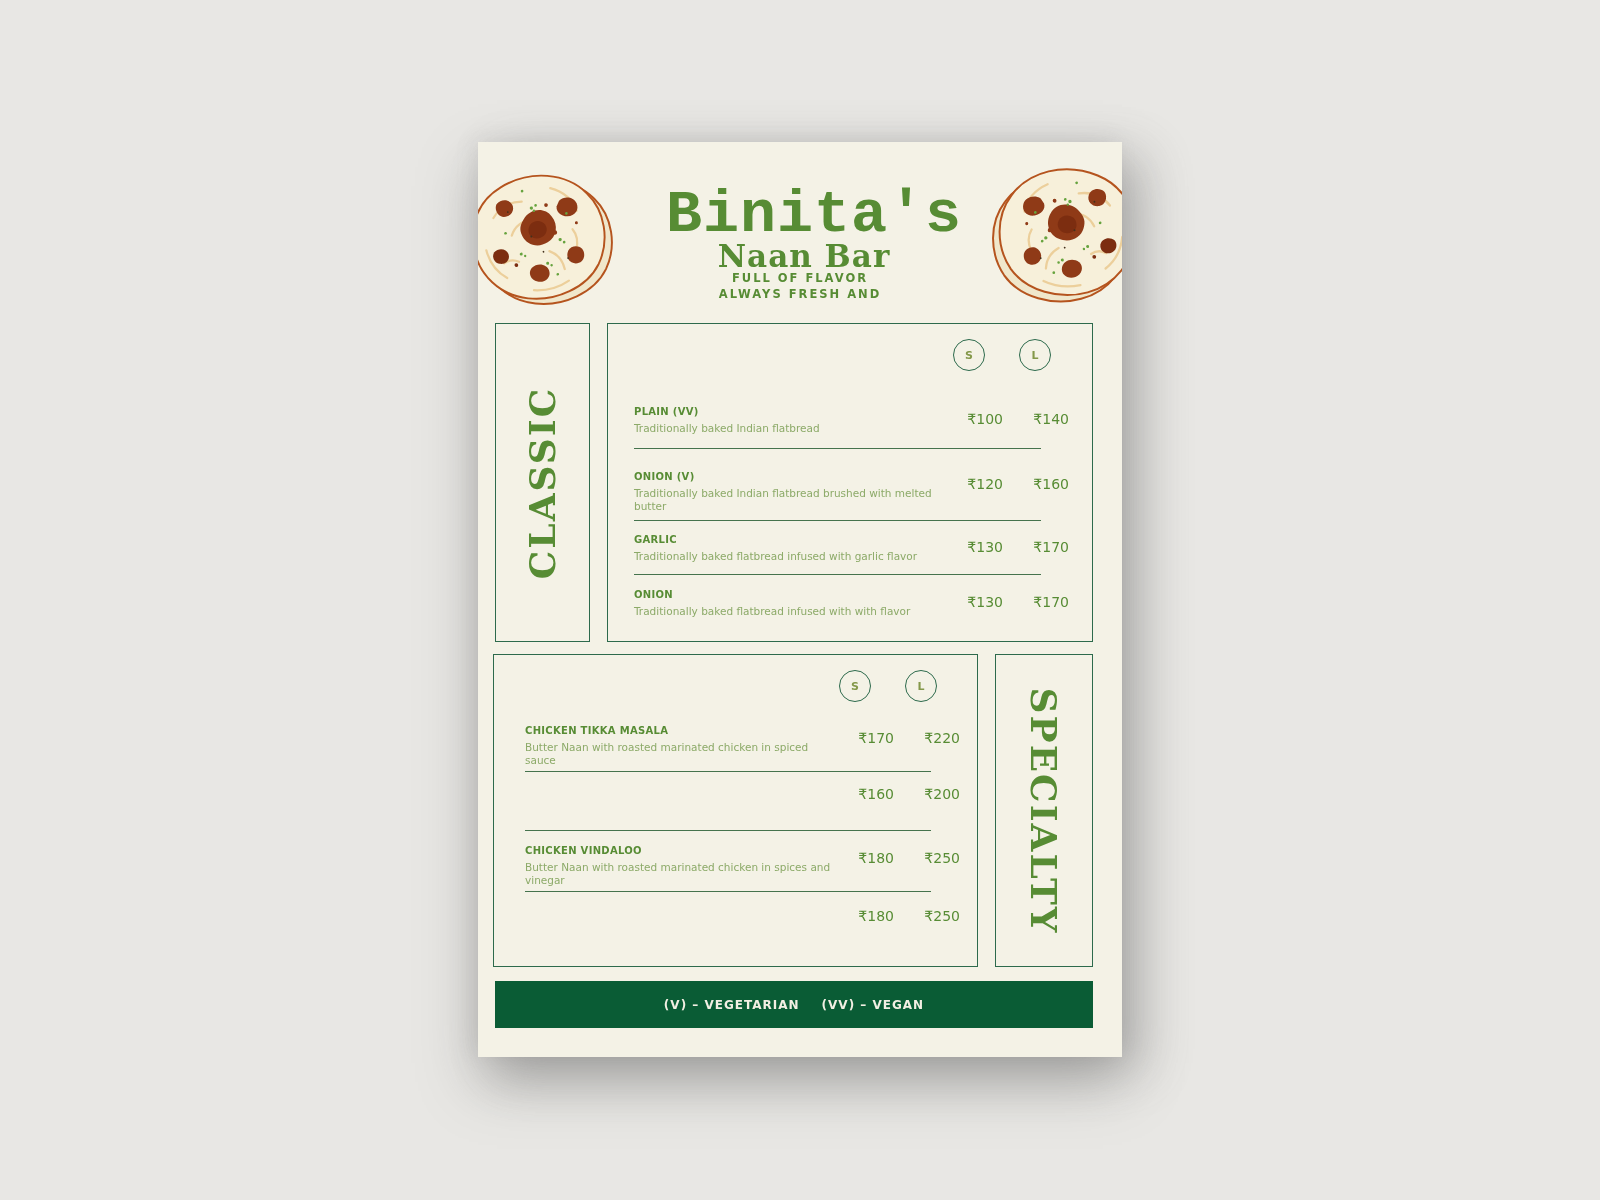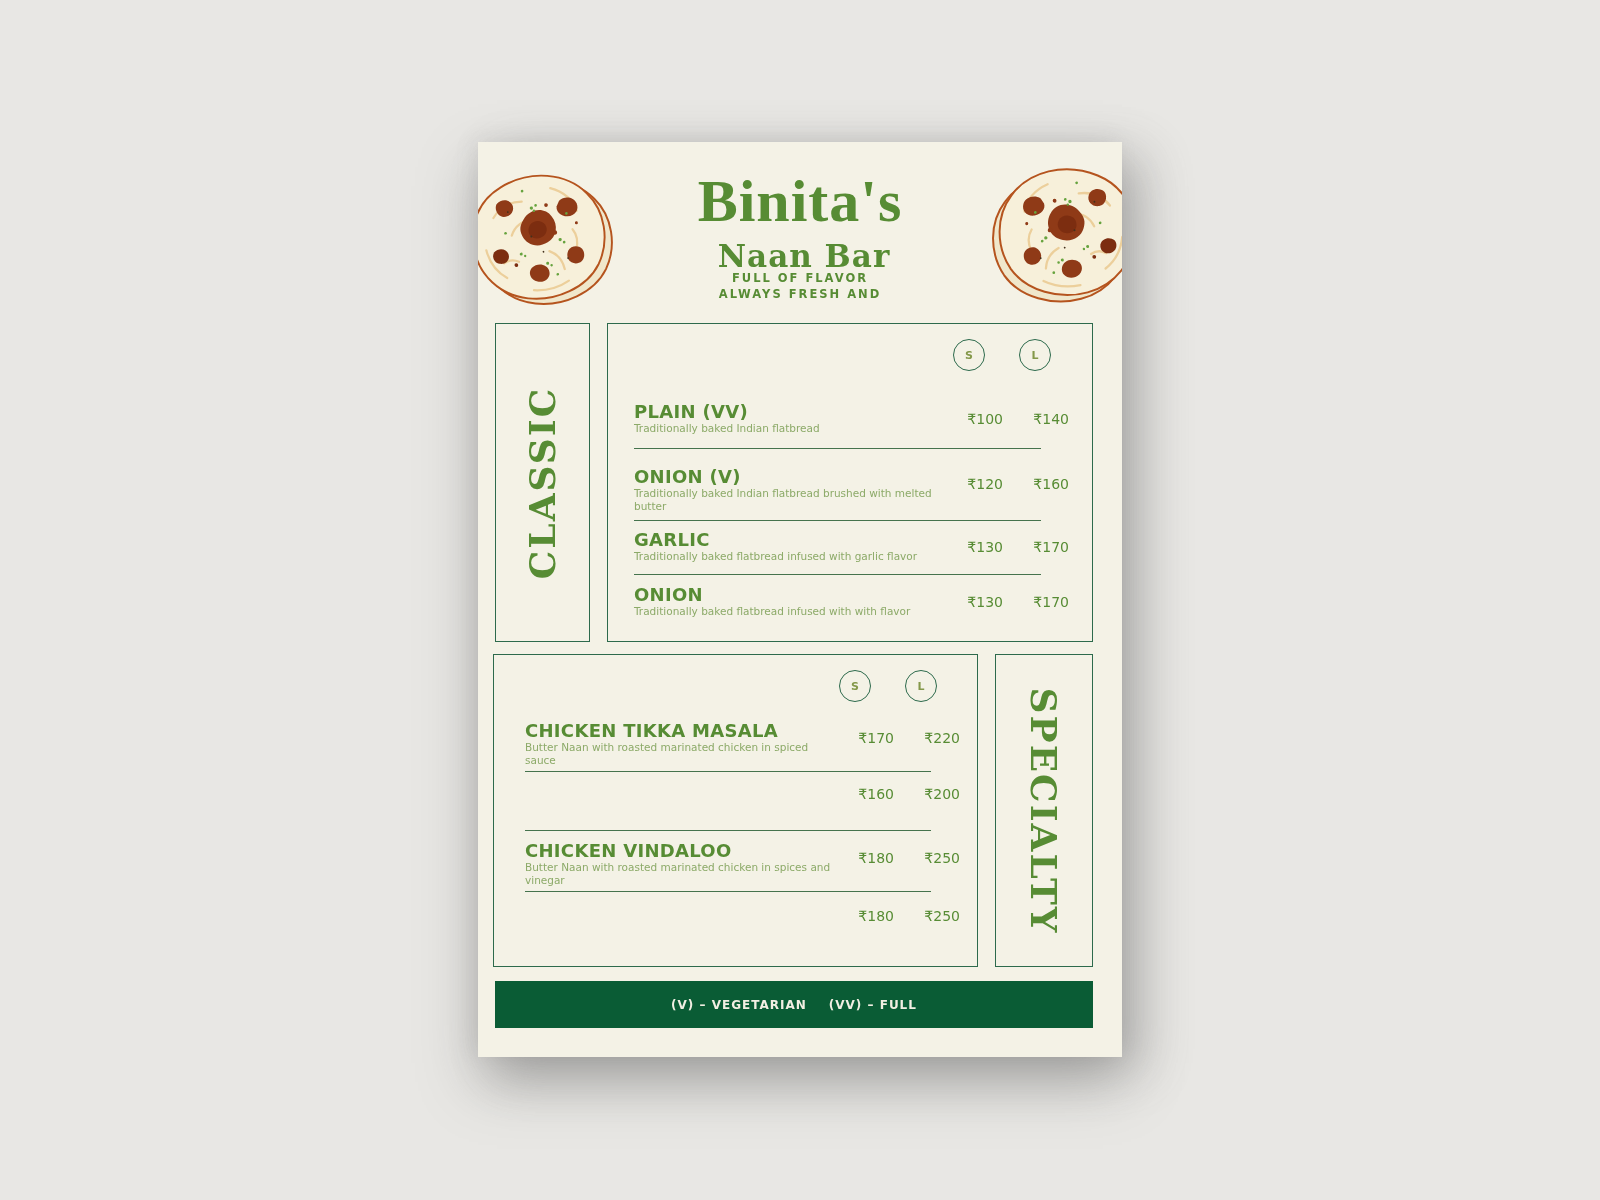--- a/index.html
+++ b/index.html
@@ -11,22 +11,22 @@
     --divider:#45734d;
   }
   html,body{margin:0;padding:0;}
   .canvas{position:relative;width:1600px;height:1200px;background:var(--background,#e8e7e4);
     font-family:"DejaVu Sans","Liberation Sans",sans-serif;overflow:hidden;}
   .page{position:absolute;left:478px;top:142px;width:644px;height:915px;
     background:var(--page,#f4f2e6);overflow:hidden;
     box-shadow:0 25px 55px rgba(90,90,90,.38),22px 14px 45px rgba(115,115,115,.30),-4px -4px 18px rgba(140,140,140,.12);}
   
   .header{position:absolute;left:0;top:0;width:100%;text-align:center;}
-  .title{margin:0;position:absolute;top:26px;left:0;width:100%;
-    font-family:Liberation Serif, serif;font-weight:700;
+  .title{margin:14px;position:absolute;top:26px;left:0;width:100%;
+    font-family:Liberation Mono, monospace;font-weight:700;
     font-size:60px;line-height:66px;color:var(--green,#578c34);letter-spacing:1px;}
   .subtitle{margin:4px;position:absolute;top:92px;left:0;width:100%;
     font-family:"DejaVu Serif","Liberation Serif",serif;font-weight:700;
     font-size:31px;line-height:36px;color:var(--green,#578c34);letter-spacing:1px;}
   .tagline{position:absolute;top:129px;left:0;width:100%;
     font-size:11.5px;line-height:15.5px;font-weight:bold;color:var(--green,#578c34);letter-spacing:2px;}
   
   .naan{position:absolute;}
   .naan-left{left:-18px;top:22px;width:158px;height:148px;transform:rotate(-6deg);}
   .naan-right{right:-26px;top:14px;width:162px;height:154px;transform:scaleX(-1) rotate(3deg);}
@@ -52,21 +52,21 @@
   .size-circle{position:absolute;top:15px;width:32px;height:32px;border-radius:50%;
     border:1.5px solid var(--dark-green,#2d6a4c);box-sizing:border-box;
     display:flex;align-items:center;justify-content:center;
     font-size:11px;font-weight:bold;color:var(--olive,#84984a);}
   .size-s{left:345px;}
   .size-l{left:411px;}
   
   .item{position:absolute;left:26px;right:10px;}
   .spec-box .item{left:31px;}
   .item-info{width:315px;}
-  .item-name{font-size:18px;line-height:15px;font-weight:bold;color:var(--green,#578c34);letter-spacing:.3px;margin-bottom:3px;}
+  .item-name{font-size:10px;line-height:15px;font-weight:bold;color:var(--green,#578c34);letter-spacing:.3px;margin-bottom:3px;}
   .item-desc{font-size:10.5px;line-height:12.5px;color:var(--green-light,#8caa68);}
   .price{position:absolute;top:7px;width:70px;text-align:right;
     font-size:14px;font-weight:normal;color:var(--green,#578c34);}
   .price-s{left:299px;}
   .price-l{left:365px;}
   .divider{position:absolute;height:1px;background:var(--divider,#45734d);}
   .classic-box .divider{left:26px;width:407px;}
   .spec-box .divider{left:31px;width:406px;}
   
   .footer-bar{position:absolute;left:17px;top:839px;width:598px;height:47px;
@@ -232,17 +232,17 @@
         <div class="price price-l">₹250</div>
       </div>
     </div>
 
     <div class="vlabel-box spec-label-box">
       <span class="vtext rot-cw">SPECIALTY</span>
     </div>
 
     <div class="footer-bar">
       <span class="legend-veg">(V) – VEGETARIAN</span>
-      <span class="legend-vegan">(VV) – FULL</span>
+      <span class="legend-vegan">(VV) – VEGAN</span>
     </div>
 
   </div>
 </div>
 
 </body></html>

